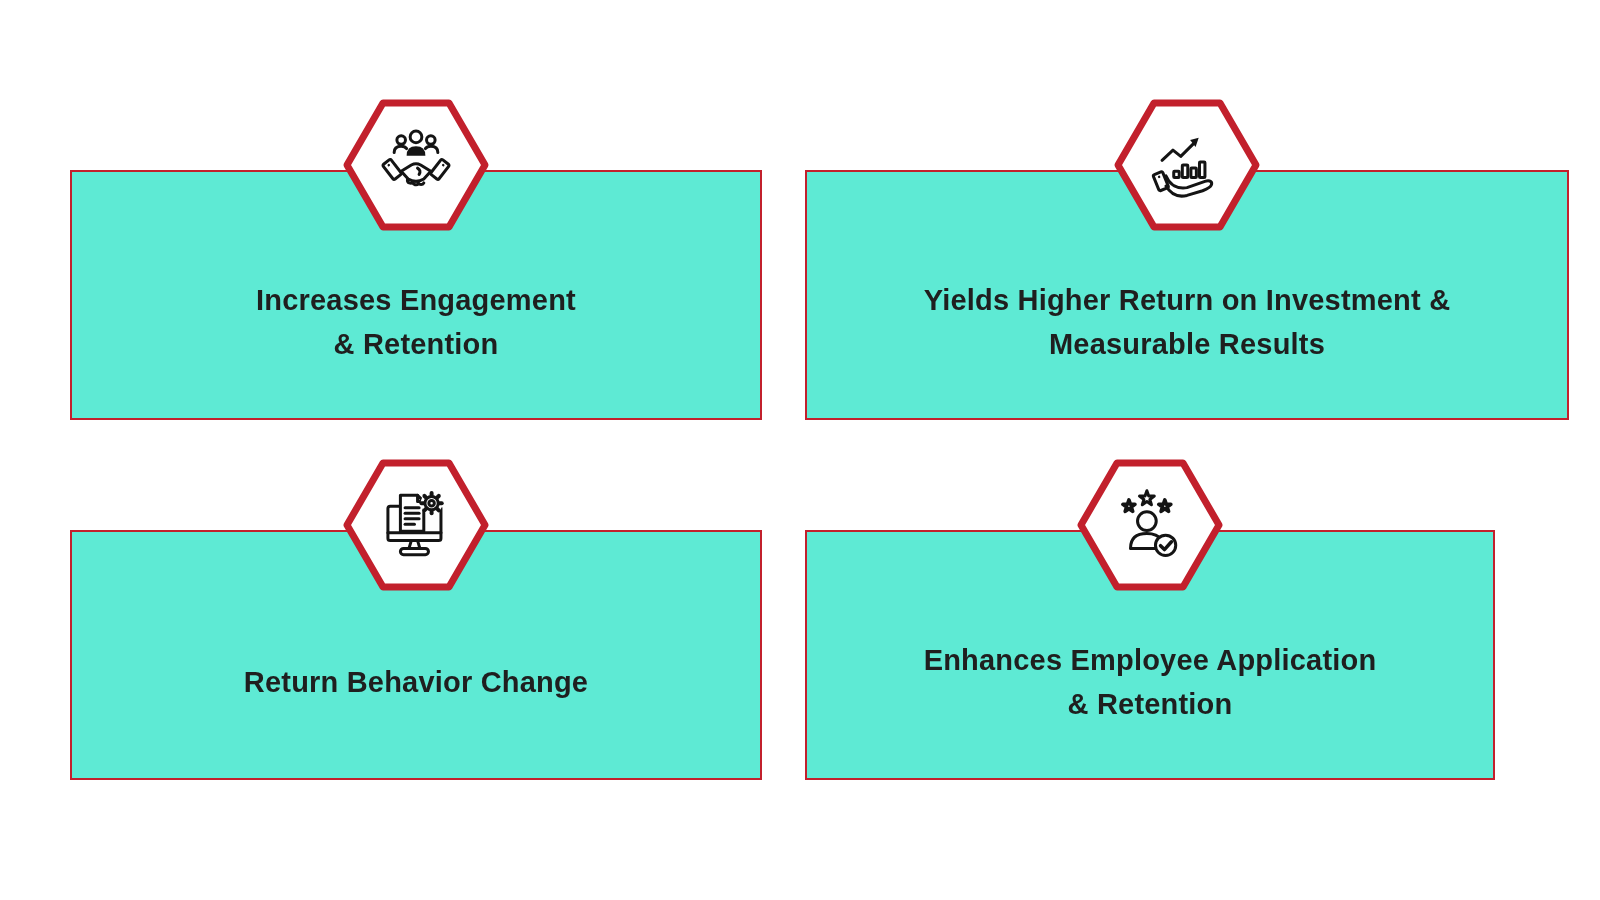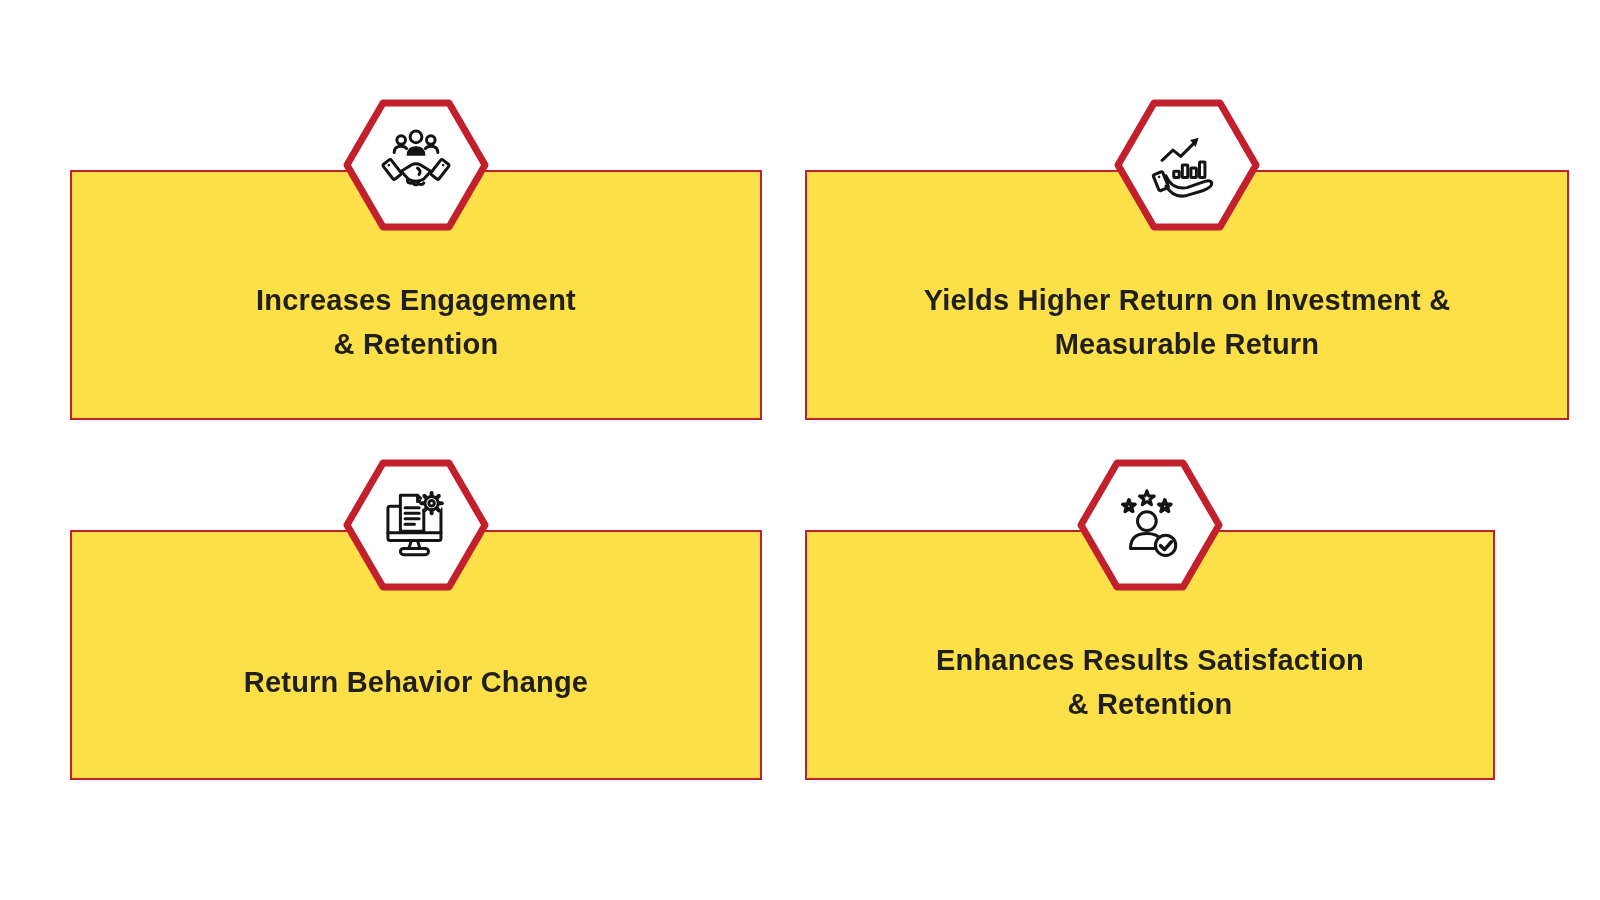--- a/index.html
+++ b/index.html
@@ -7,21 +7,21 @@
     --ink:#141414;
     --text:#1f1f1f;
   }
   *{box-sizing:border-box;}
   html,body{margin:0;padding:0;background:#ffffff;}
   .stage{
     position:relative;width:1600px;height:900px;background:#ffffff;
     font-family:"Liberation Sans","DejaVu Sans",sans-serif;overflow:hidden;
   }
   .card{
-    position:absolute;background:#fde047;border:2px solid var(--red);
+    position:absolute;background:#5eead4;border:2px solid var(--red);
   }
   .card-tl{left:70px;top:170px;width:692px;height:250px;}
   .card-tr{left:805px;top:170px;width:764px;height:250px;}
   .card-bl{left:70px;top:530px;width:692px;height:250px;}
   .card-br{left:805px;top:530px;width:690px;height:250px;}
   .hex{
     position:absolute;left:50%;top:-77px;transform:translateX(-50%);
     width:150px;height:140px;
   }
   .hexsvg{position:absolute;left:0;top:0;width:150px;height:140px;}
@@ -90,21 +90,21 @@
         <rect x="66" y="46" width="7" height="20" rx="1"></rect>
         <g transform="rotate(-22 16 71)">
           <rect x="10" y="60" width="13" height="22" rx="2"></rect>
           <circle cx="16.5" cy="65" r="1.6" fill="var(--ink)" stroke="none"></circle>
         </g>
         <path d="M23 64 C28 76 38 81 50 79 L73 71 C80 69 83 72 81 76 C80 79 75 81 70 83 L50 89 C38 92 29 87 23 77"></path>
       </svg>
     </div>
     <div class="label">
       <div>Yields Higher Return on Investment &amp;</div>
-      <div>Measurable Return</div>
+      <div>Measurable Results</div>
     </div>
   </div>
 
   <div class="card card-bl">
     <div class="hex">
       <svg class="hexsvg" viewBox="0 0 150 140">
         <path d="M6 70 L42 8 L108 8 L144 70 L108 132 L42 132 Z" fill="#ffffff" stroke="var(--red)" stroke-width="7" stroke-linejoin="round"></path>
       </svg>
       <svg class="icon" viewBox="0 0 100 100" fill="none" stroke="var(--ink)" stroke-width="3" stroke-linecap="round" stroke-linejoin="round">
         <rect x="14" y="26" width="68" height="44" rx="3"></rect>
@@ -148,18 +148,18 @@
         <path transform="translate(46,16)" d="M0,-10 L2.35,-3.24 L9.51,-3.09 L3.8,1.24 L5.88,8.09 L0,4 L-5.88,8.09 L-3.8,1.24 L-9.51,-3.09 L-2.35,-3.24 Z"></path>
         <path transform="translate(23,26) scale(0.8)" stroke-width="3.75" d="M0,-10 L2.35,-3.24 L9.51,-3.09 L3.8,1.24 L5.88,8.09 L0,4 L-5.88,8.09 L-3.8,1.24 L-9.51,-3.09 L-2.35,-3.24 Z"></path>
         <path transform="translate(69,26) scale(0.8)" stroke-width="3.75" d="M0,-10 L2.35,-3.24 L9.51,-3.09 L3.8,1.24 L5.88,8.09 L0,4 L-5.88,8.09 L-3.8,1.24 L-9.51,-3.09 L-2.35,-3.24 Z"></path>
         <circle cx="46" cy="45" r="12"></circle>
         <path d="M58 80 L25 80 Q25 61 46 61 Q59 61 65 69"></path>
         <circle cx="70" cy="76" r="13" fill="#ffffff"></circle>
         <path d="M63.5 76.5 l5 5 l9 -10" stroke-width="3.5"></path>
       </svg>
     </div>
     <div class="label">
-      <div>Enhances Results Satisfaction</div>
+      <div>Enhances Employee Application</div>
       <div>&amp; Retention</div>
     </div>
   </div>
 
 </div>
 
 </body></html>

